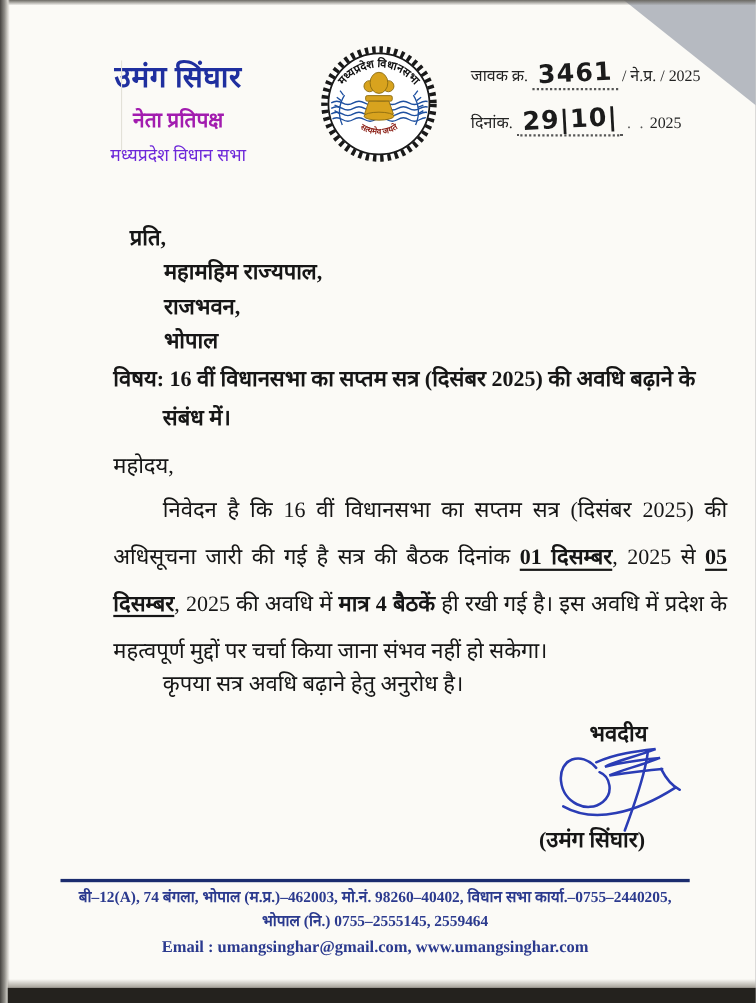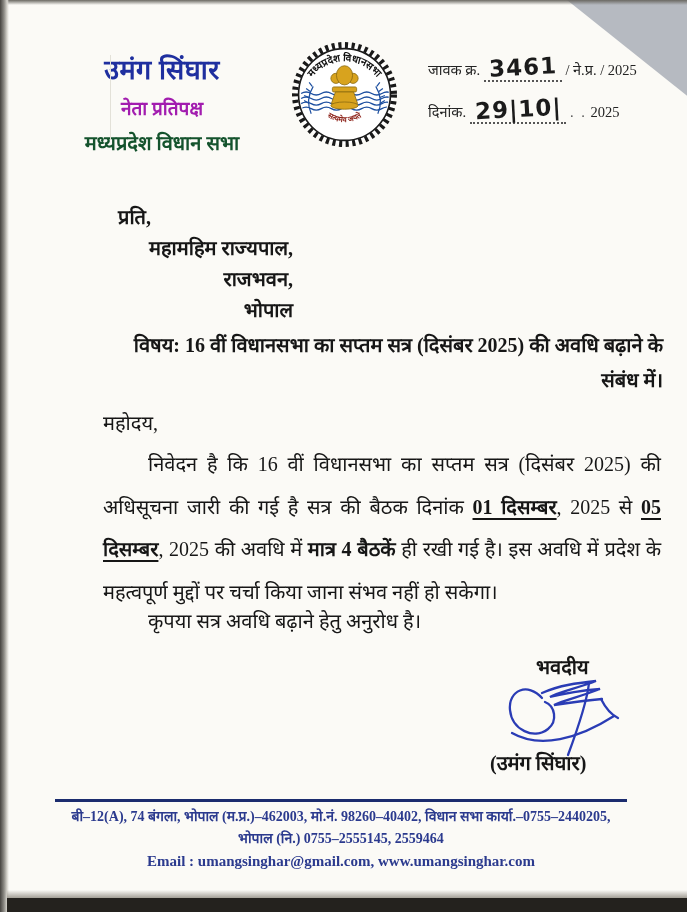--- a/index.html
+++ b/index.html
@@ -18,34 +18,34 @@
   .scan-bottom{position:absolute;left:7px;right:0;bottom:0;height:14px;background:#24221e;}
   .scan-bottom-fade{position:absolute;left:7px;right:0;bottom:14px;height:8px;
     background:linear-gradient(0deg,#a39f96 0%,rgba(0,0,0,0) 100%);}
   .scan-corner-tr{position:absolute;right:0;top:0;width:132px;height:112px;background:#b6bac1;
     clip-path:polygon(0 0,100% 0,100% 94%);}
   .crease{position:absolute;left:110px;top:55px;width:1px;height:85px;background:#e3e1d8;}
   
   .name-block{position:absolute;left:52px;top:50px;width:220px;text-align:center;}
   .sender-name{font-size:27px;font-weight:700;color:#1f2f9f;letter-spacing:.5px;}
   .sender-designation{font-size:19px;font-weight:700;color:#a21caf;margin-top:8px;}
-  .sender-org{font-size:20px;font-weight:700;color:#14532d;margin-top:8px;}
+  .sender-org{font-size:16px;font-weight:400;color:#6d28d9;margin-top:8px;}
   .emblem{position:absolute;left:291px;top:41px;width:107px;height:107px;}
   .ref-block{position:absolute;left:428px;top:56px;width:252px;font-size:14.5px;color:#232323;}
   .ref-row{white-space:nowrap;}
   .ref-row + .ref-row{margin-top:16px;}
   .hand{display:inline-block;font-family:"DejaVu Sans",sans-serif;font-size:23px;font-weight:600;
     color:#1b1b1b;transform:rotate(-3deg);letter-spacing:1px;line-height:1;}
   .dotted{display:inline-block;border-bottom:2px dotted #555;padding:0 5px 1px;}
   .ref-dots{letter-spacing:2px;color:#555;}
   
   .recipient{position:absolute;left:118px;top:202px;font-size:20px;font-weight:700;line-height:31px;}
-  .recipient .indent{margin-left:31px;text-align:right;}
+  .recipient .indent{margin-left:31px;}
   .subject{position:absolute;left:103px;top:328px;width:560px;font-size:20px;font-weight:700;
-    line-height:35px;padding-left:45px;text-indent:-45px;box-sizing:border-box;text-align:right;}
+    line-height:35px;padding-left:45px;text-indent:-45px;box-sizing:border-box;}
   .greeting{position:absolute;left:103px;top:409px;font-size:20px;}
   .para{position:absolute;left:103px;top:443px;width:558px;font-size:20px;line-height:42.5px;
     text-align:justify;text-indent:45px;}
   .bold{font-weight:700;}
   .bold-underline{font-weight:700;text-decoration:underline;text-underline-offset:4px;}
   .closing{position:absolute;left:148px;top:607px;font-size:20px;}
   .valediction{position:absolute;left:536px;top:653px;font-size:20px;font-weight:700;}
   .signature{position:absolute;left:498px;top:676px;width:128px;height:82px;}
   .signer-name{position:absolute;left:490px;top:749px;font-size:20px;font-weight:700;}
   

